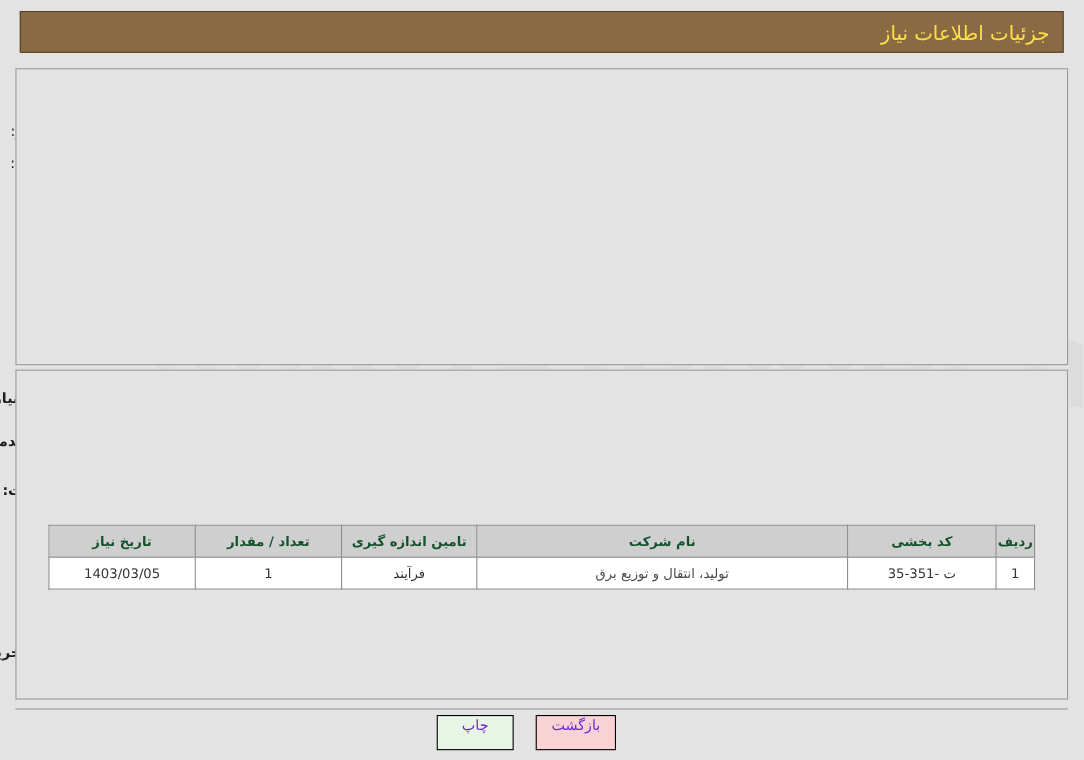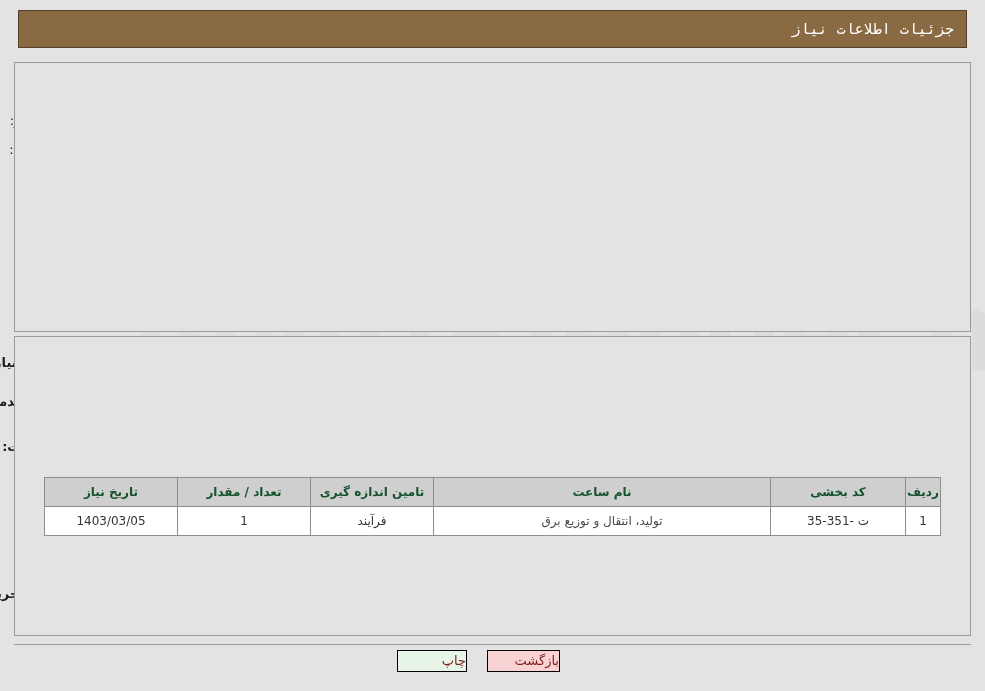--- a/index.html
+++ b/index.html
@@ -33,24 +33,23 @@
     position: absolute;
     left: 18px; top: 10px;
     width: 949px; height: 38px;
     background: #8a6a43;
     border: 1px solid #55402a;
     box-sizing: border-box;
   }
   .header-title {
     position: absolute;
     right: 12px; top: 9px;
-    color: #ffffff;
-    font-size: 15px;
+    color: #fde047;
+    font-size: 18px;
     letter-spacing: 0.2px;
-    font-family: Liberation Mono, monospace;
   }
 
   
   .panel {
     position: absolute;
     box-sizing: border-box;
     border: 1px solid #9a9a9a;
     background: #e3e3e3;
     z-index: 1;
   }
@@ -189,24 +188,25 @@
     font-size: 12px;
   }
   .tbl td.svc { color: #4a4a4a; }
 
   
   .btn {
     position: absolute;
     box-sizing: border-box;
     border: 1px solid #000;
     font-size: 13px;
+    text-align: center;
     line-height: 20px;
-    height: 22px;
+    height: 32px;
     cursor: pointer;
-    color: #7f1d1d;
+    color: #6d28d9;
   }
   .btn.print  { background: #e6f5e6; }
   .btn.back   { background: #f9d3d3; }
 
   .sep {
     position: absolute;
     background: #9a9a9a;
     height: 1px;
     left: 14px;
     width: 957px;
@@ -295,21 +295,21 @@
   <div class="lbl bold" style="right:903px; top:393px;">اطلاعات خدمات مورد نیاز</div>
 
   <div class="lbl bold" style="right:903px; top:438px;">گروه خدمت:</div>
   <div class="fld" style="right:189px; top:434px; width:614px;">تامین برق، گاز، بخار و تهویه هوا</div>
 
   <table class="tbl">
     <thead>
       <tr>
         <th style="width:32px;margin-top:27px;">ردیف</th>
         <th style="width:132px;">کد بخشی</th>
-        <th>نام ساعت</th>
+        <th>نام شرکت</th>
         <th style="width:120px;">تامین اندازه گیری</th>
         <th style="width:130px;text-align:center;">تعداد / مقدار</th>
         <th style="width:130px;">تاریخ نیاز</th>
       </tr>
     </thead>
     <tbody>
       <tr>
         <td>1</td>
         <td>ت -351-35</td>
         <td class="svc">تولید، انتقال و توزیع برق</td>

